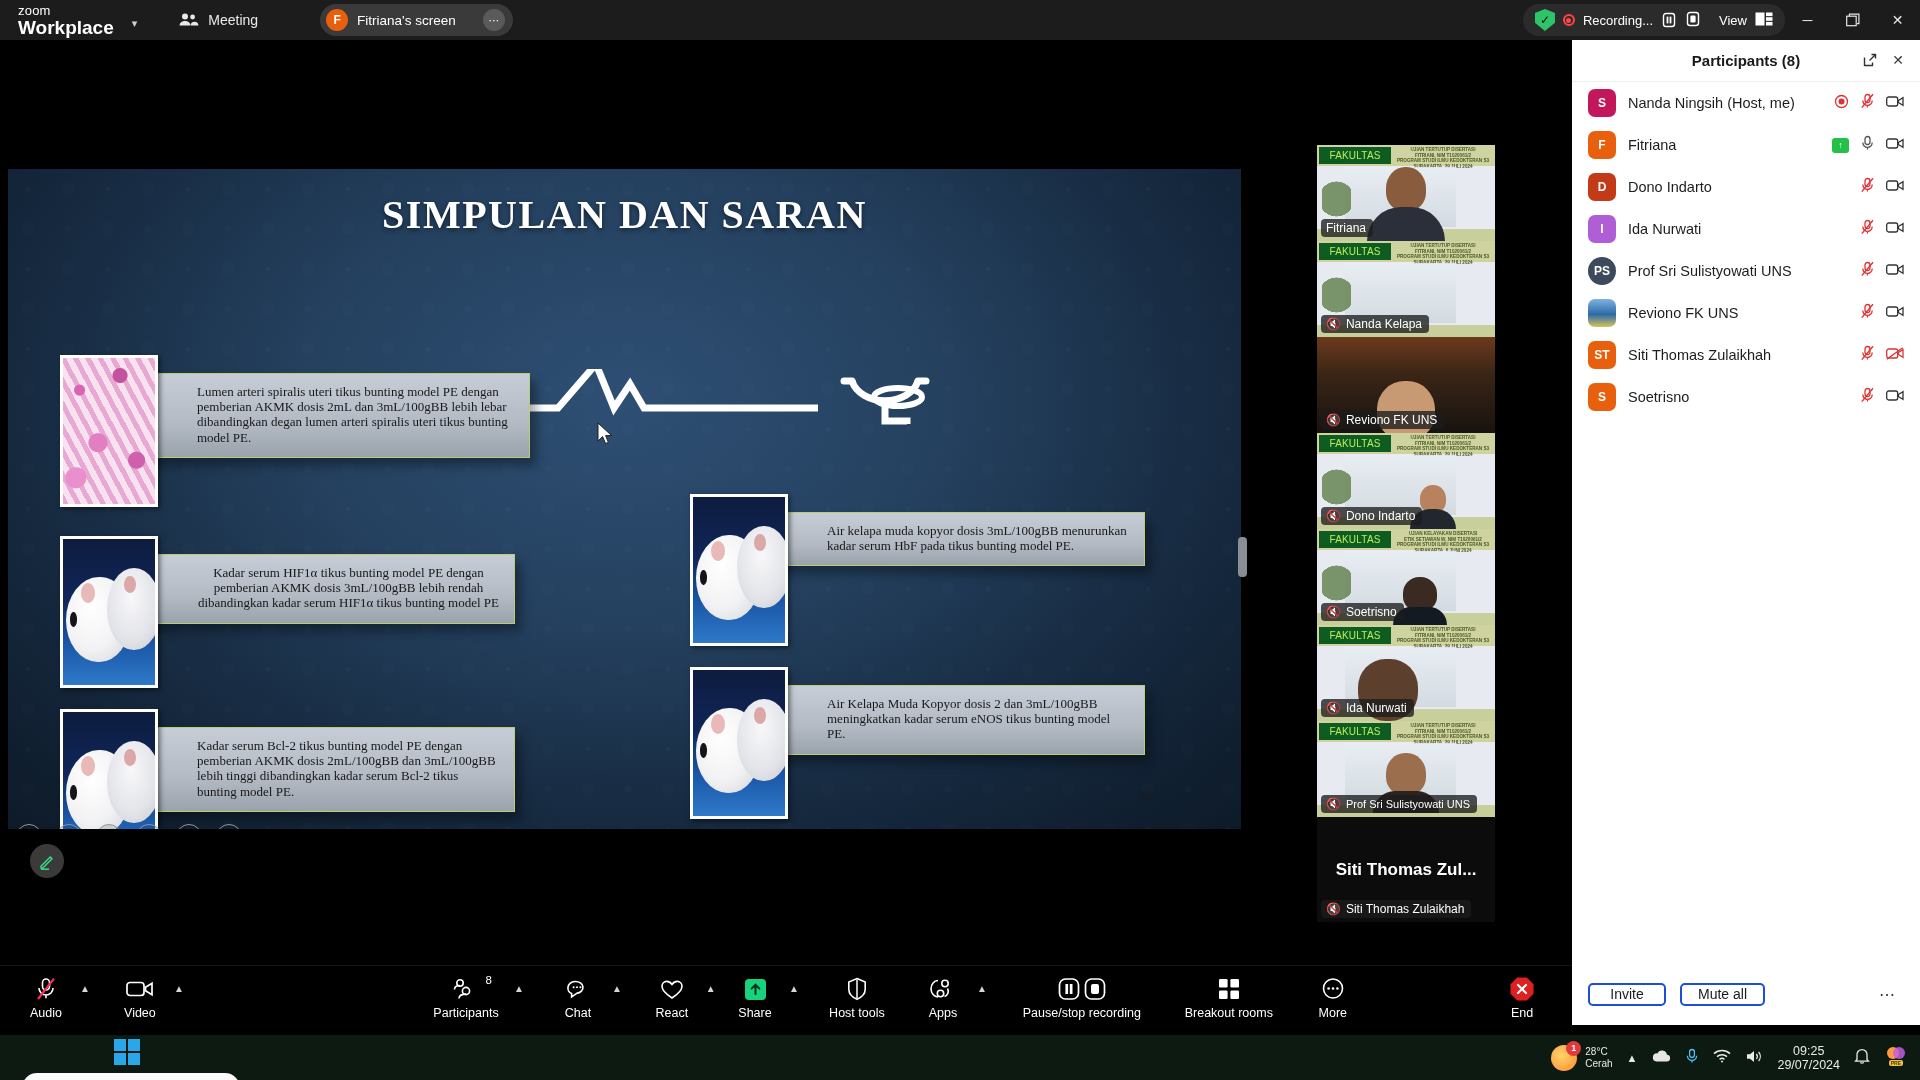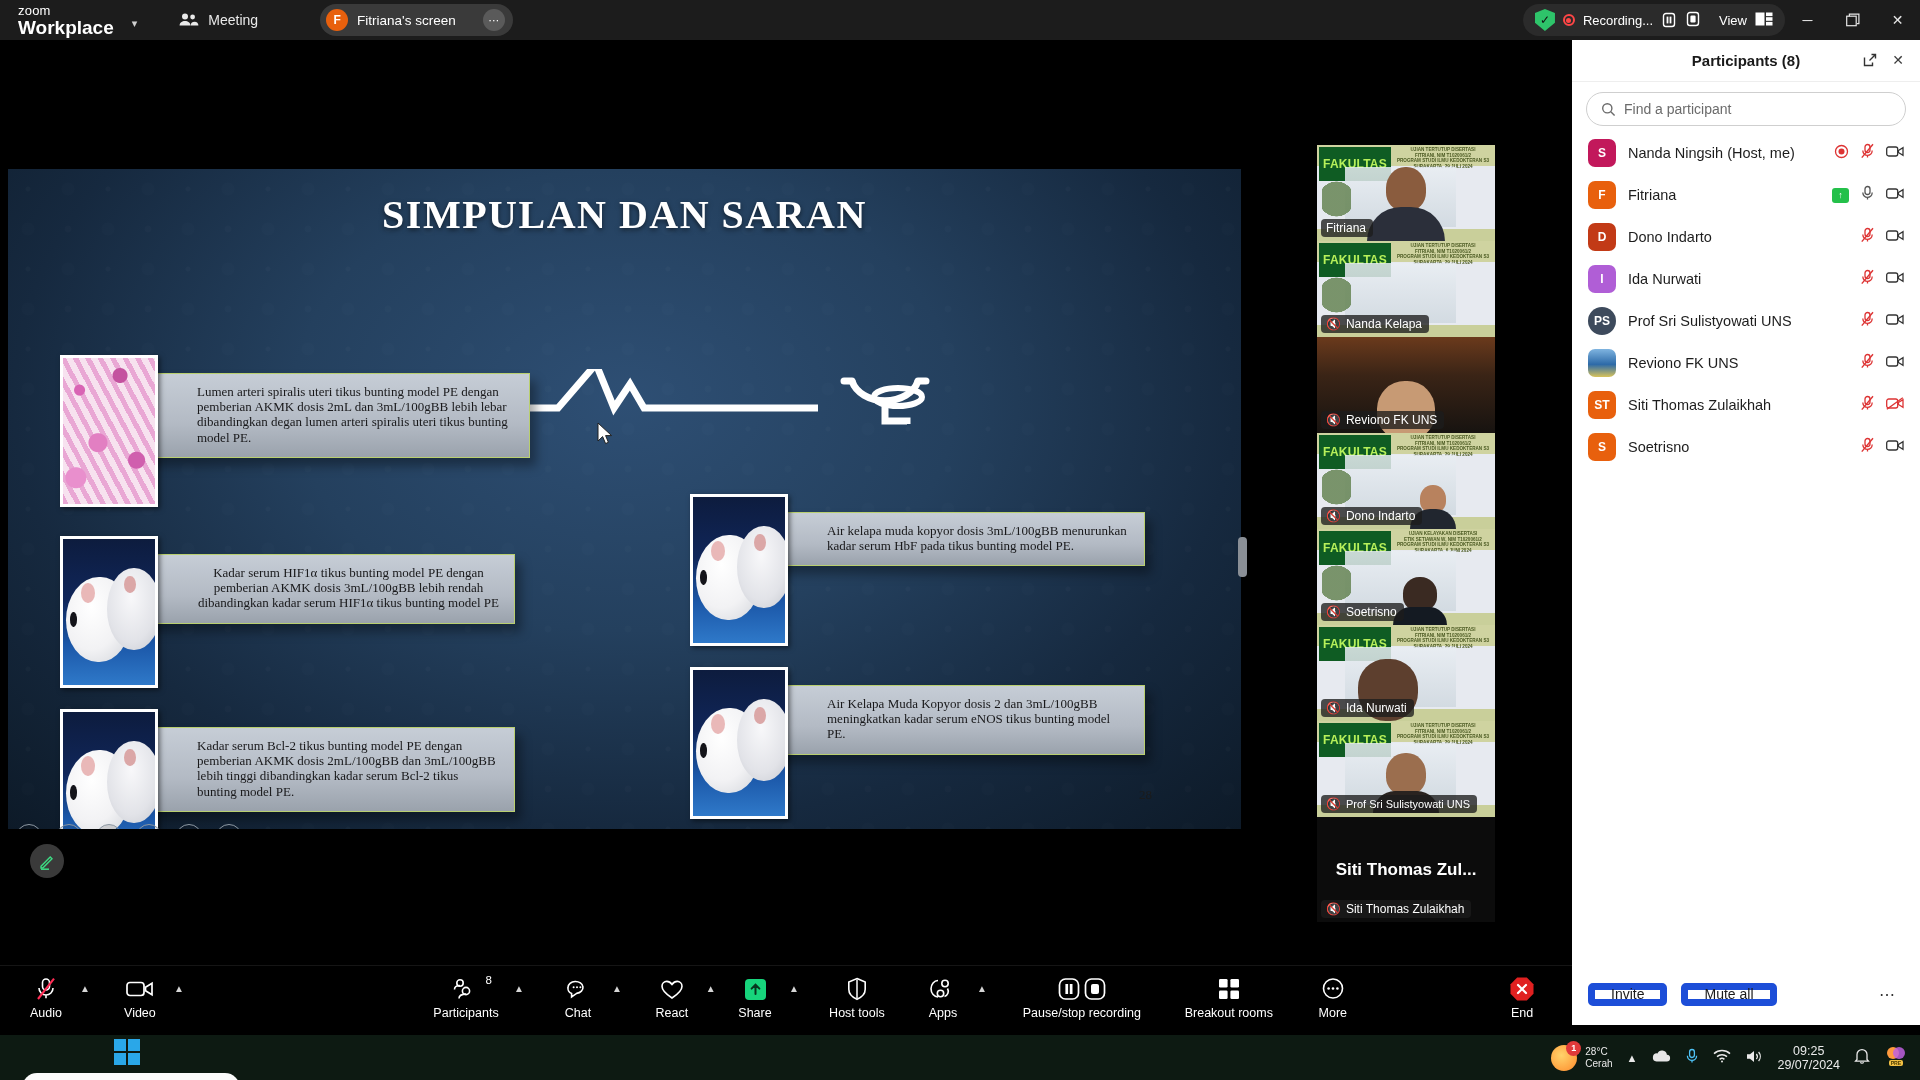--- a/index.html
+++ b/index.html
@@ -126,22 +126,22 @@
   #sharebadge { position:absolute; left:1238px; top:497px; width:9px; height:40px;
                 background:#8a8f96; border-radius:4px;}
   .cursor-arrow { position:absolute; left:597px; top:382px; z-index:20; }
 
   
   #filmstrip { position:absolute; left:1317px; top:105px; width:178px; height:812px; background:#000;}
   .tile { position:relative; width:178px; height:96px; overflow:hidden; background:#0c0c0c;}
   .tile.active { outline:3px solid #30d158; outline-offset:-3px; height:96px;}
   .vbg { position:absolute; inset:0;
          background: linear-gradient(180deg,#cfd3a0 0 22%, #e7eaf0 22% 88%, #c9cf9a 88% 100%); }
-  .vbg .fk { position:absolute; left:2px; top:2px; width:72px; height:34px; background:#0f5c23;
-             color:#b7f05a; font-size:12px; font-weight:700; display:flex; align-items:center;
+  .vbg .fk { position:absolute; left:2px; top:2px; width:72px; height:17px; background:#0f5c23;
+             color:#b7f05a; font-size:10px; font-weight:400; display:flex; align-items:center;
              justify-content:center; letter-spacing:.2px;}
   .vbg .hdr { position:absolute; right:4px; top:2px; width:96px; height:16px; color:#4b5a22;
               font-size:4.6px; line-height:1.25; text-align:center; font-weight:700;}
   .vbg .bldg { position:absolute; left:16%; top:23%; width:62%; height:62%;
                background: linear-gradient(180deg,#e9eef3 0%, #cfd8df 100%); opacity:.85;}
   .vbg .tree { position:absolute; left:3%; top:30%; width:16%; height:52%;
                background: radial-gradient(circle, #5e7e4a 0 60%, transparent 61%); opacity:.8;}
   .person { position:absolute; bottom:0; left:50%; transform:translateX(-50%); }
   .head { width:40px; height:44px; border-radius:48% 48% 42% 42%; }
   .torso { width:78px; height:34px; border-radius:34px 34px 0 0; margin:-4px auto 0; }
@@ -165,21 +165,21 @@
   .prow { height:42px; display:flex; align-items:center; padding:0 16px 0 16px; gap:12px;}
   .pav { width:28px; height:28px; border-radius:7px; color:#fff; font-size:12px; font-weight:700;
          display:flex; align-items:center; justify-content:center; flex:0 0 auto; overflow:hidden;}
   .pname { font-size:14.5px; color:#1d1d1d; flex:1 1 auto; white-space:nowrap; overflow:hidden;
            text-overflow:ellipsis;}
   .picons { display:flex; align-items:center; gap:11px; }
   .greenbadge { width:17px;height:15px;background:#24c04a;border-radius:3px;color:#fff;font-size:9px;
                 display:flex;align-items:center;justify-content:center;}
   .pfoot { position:absolute; bottom:0; left:0; width:348px; height:62px; background:#fff;
            display:flex; align-items:center; gap:14px; padding:0 16px; }
-  .pbtn { height:23px; min-width:78px; border:7px solid #1d4ed8; border-radius:5px; background:#fff;
+  .pbtn { height:23px; min-width:78px; border:2px solid #1d4ed8; border-radius:5px; background:#fff;
           font-size:14px; color:#1b1b1b; display:flex; align-items:center; justify-content:center;
           padding:0 16px;}
   .pdots { margin-left:auto; width:34px;height:32px; border:1px solid #fff; display:flex;
            align-items:center; justify-content:center; font-size:16px; color:#333;}
 
   
   #bottombar { position:absolute; left:0; top:965px; width:1572px; height:70px; background:#000;
                border-top:1px solid #151515;}
   .bgroup { position:absolute; display:flex; align-items:flex-start; color:#fff; }
   .bitem { display:flex; flex-direction:column; align-items:center; width:64px; }
@@ -504,29 +504,20 @@
     <span class="ptitle">Participants (8)</span>
     <span class="hbtn" style="right:42px;">
       <svg width="16" height="16" viewBox="0 0 16 16">
           <path d="M2.5 5.5v8h8v-3" fill="none" stroke="#333" stroke-width="1.4"></path>
           <path d="M7.5 8.5 13.5 2.5M9.5 2.5h4v4" fill="none" stroke="#333" stroke-width="1.4"></path>
         </svg>
     </span>
     <span class="hbtn" style="right:16px;">✕</span>
   </div>
 
-  <div class="searchwrap">
-    <div class="searchbox">
-      <svg width="15" height="15" viewBox="0 0 15 15">
-          <circle cx="6.3" cy="6.3" r="4.6" fill="none" stroke="#6b6b6b" stroke-width="1.4"></circle>
-          <path d="M9.8 9.8 13.6 13.6" stroke="#6b6b6b" stroke-width="1.4"></path>
-        </svg>
-      <span>Find a participant</span>
-    </div>
-  </div>
 
   <div>
     <div class="prow">
       <span class="pav" style="background:#c2185b;">S</span>
       <span class="pname">Nanda Ningsih (Host, me)</span>
       <span class="picons">
         <span><svg width="15" height="15" viewBox="0 0 15 15">
               <circle cx="7.5" cy="7.5" r="6" fill="none" stroke="#d33" stroke-width="1.3"></circle>
               <circle cx="7.5" cy="7.5" r="3" fill="#d33"></circle>
             </svg></span>

